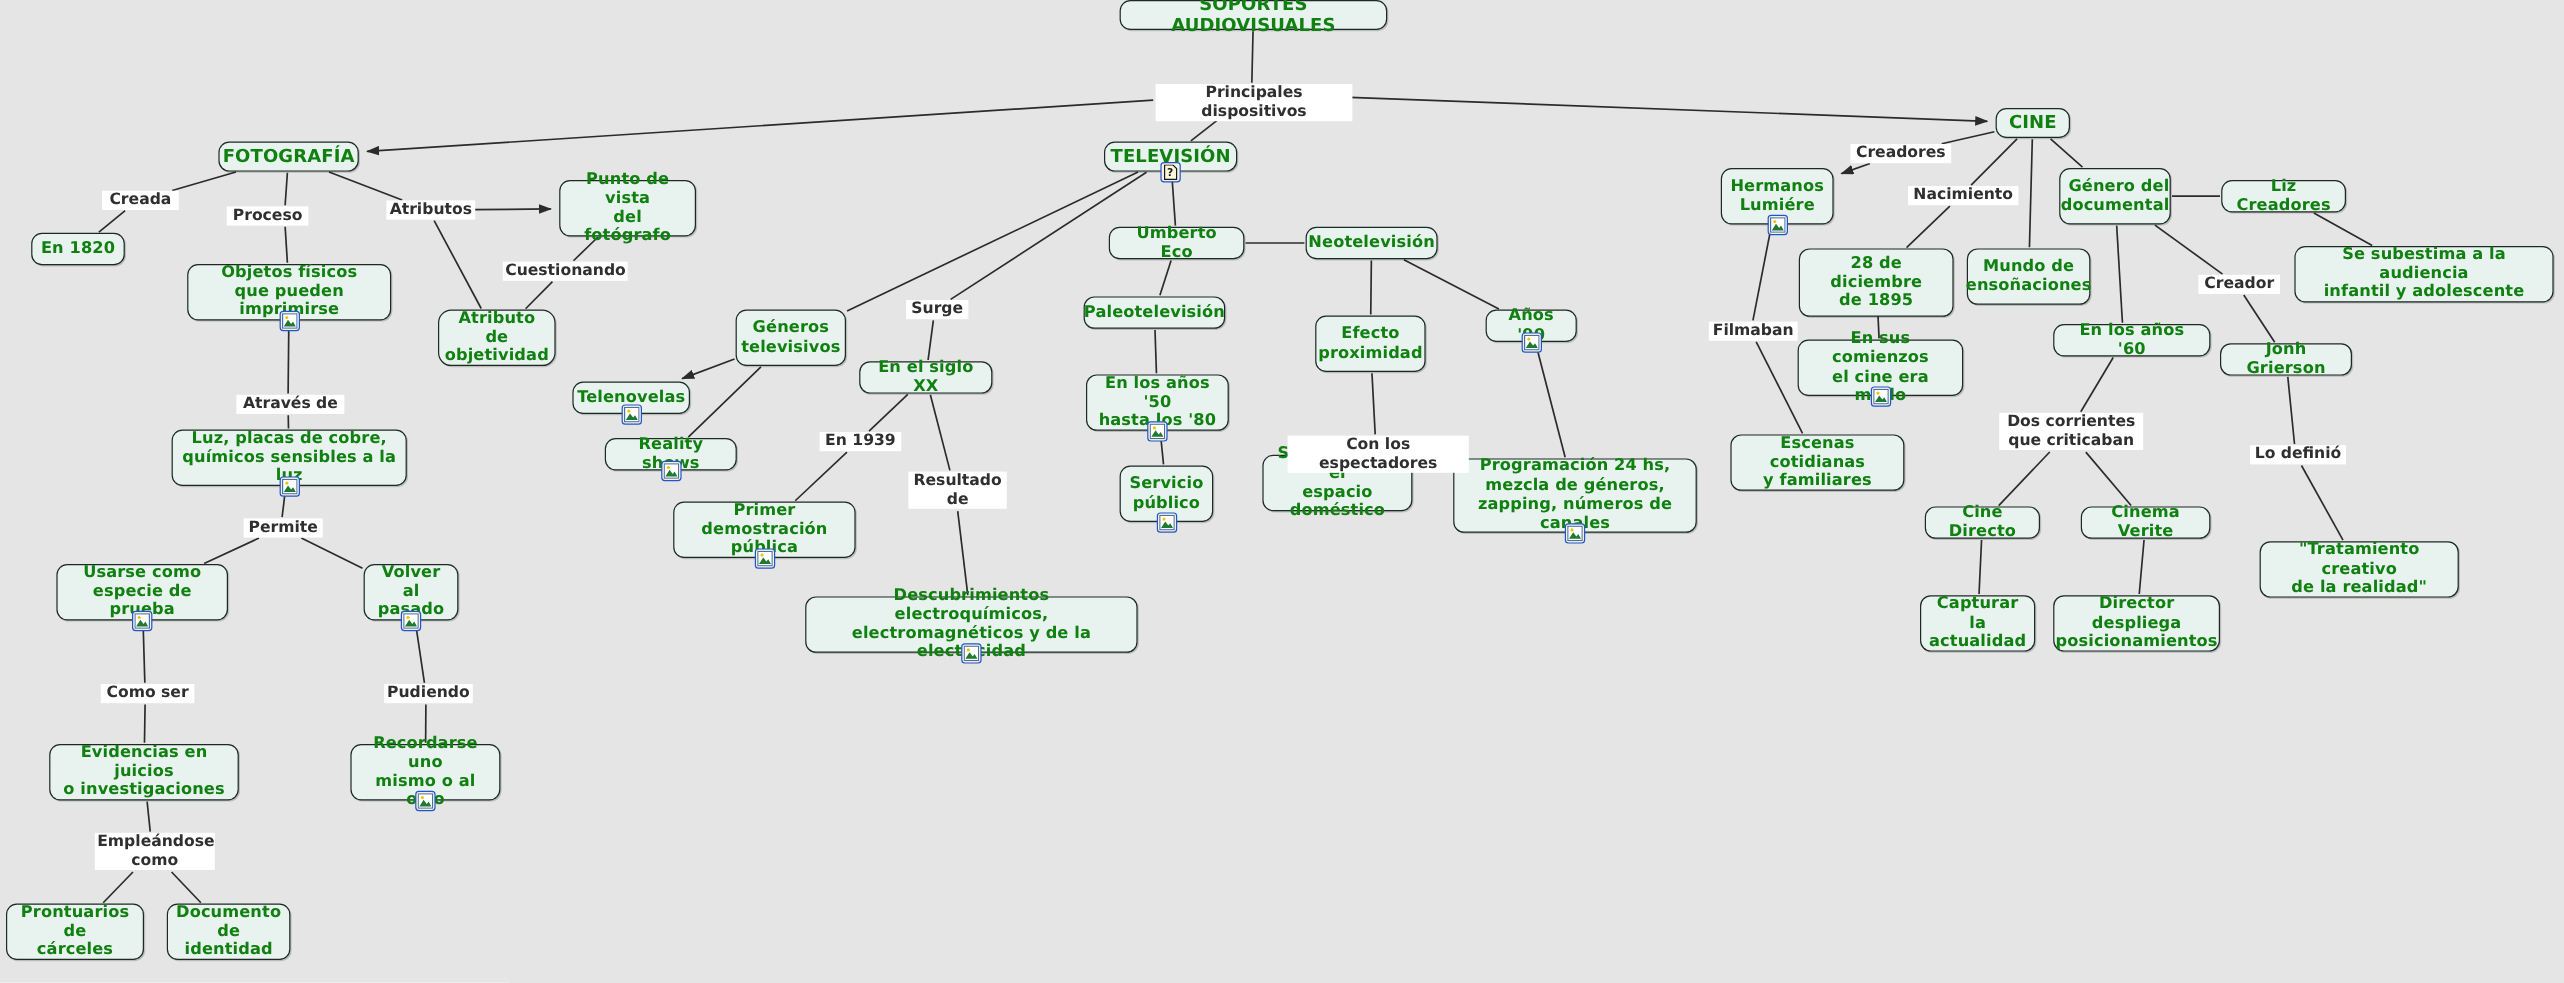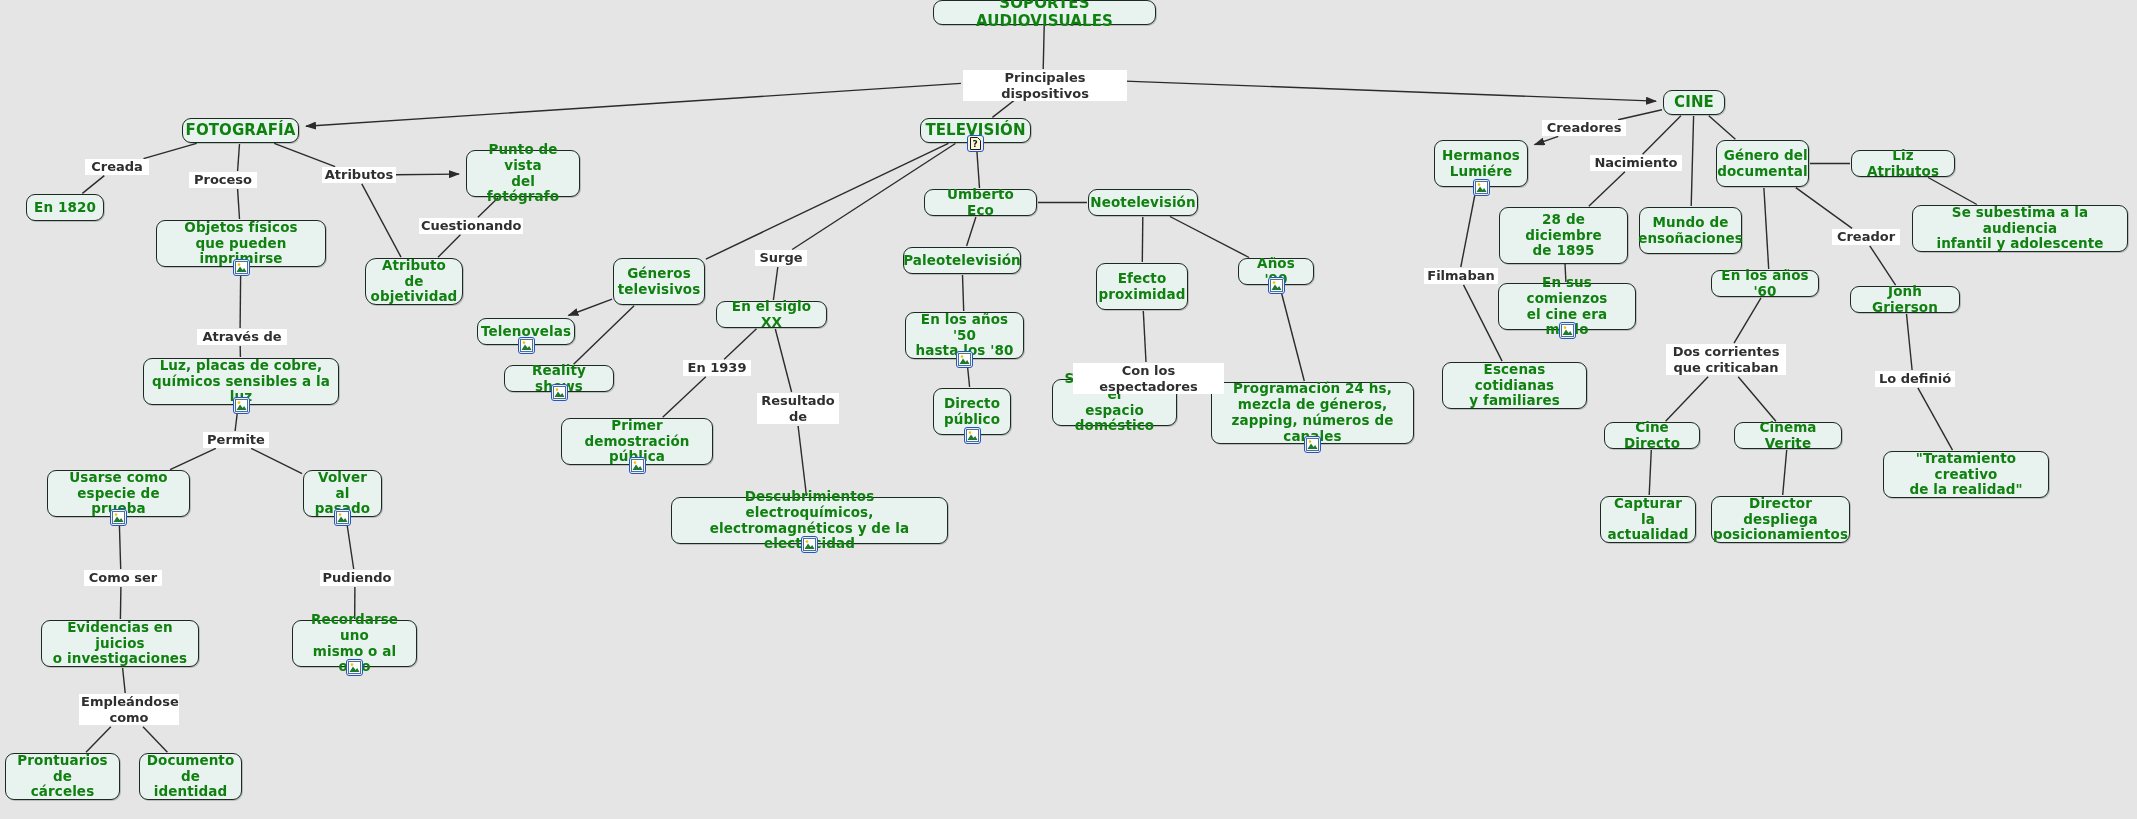--- a/index.html
+++ b/index.html
@@ -238,21 +238,21 @@
       <div class="node" style="left: 903px; top: 247px; width: 118px; height: 27px;"><span>Paleotelevisión</span></div>
       <div class="node" style="left: 905px; top: 312px; width: 119px; height: 47px;"><span>En los años '50
 hasta los '80</span></div>
       <div class="badge" style="left: 956px; top: 351px;">
         <svg width="13" height="13" viewBox="0 0 13 13">
           <rect x="0.5" y="0.5" width="12" height="12" fill="#ffffff" stroke="#4a6fa5" stroke-width="1"></rect>
           <circle cx="4" cy="3.6" r="1.3" fill="#f2c200"></circle>
           <path d="M1.5 11 L5 5.5 L7.6 9 L9.2 7 L11.5 11 Z" fill="#1d7a2e"></path>
         </svg>
       </div>
-      <div class="node" style="left: 933px; top: 388px; width: 78px; height: 47px;"><span>Directo
+      <div class="node" style="left: 933px; top: 388px; width: 78px; height: 47px;"><span>Servicio
 público</span></div>
       <div class="badge" style="left: 963.5px; top: 427px;">
         <svg width="13" height="13" viewBox="0 0 13 13">
           <rect x="0.5" y="0.5" width="12" height="12" fill="#ffffff" stroke="#4a6fa5" stroke-width="1"></rect>
           <circle cx="4" cy="3.6" r="1.3" fill="#f2c200"></circle>
           <path d="M1.5 11 L5 5.5 L7.6 9 L9.2 7 L11.5 11 Z" fill="#1d7a2e"></path>
         </svg>
       </div>
       <div class="node" style="left: 1088px; top: 189px; width: 110px; height: 27px;"><span>Neotelevisión</span></div>
       <div class="node" style="left: 1096px; top: 263px; width: 92px; height: 47px;"><span>Efecto
@@ -285,33 +285,33 @@
           <circle cx="4" cy="3.6" r="1.3" fill="#f2c200"></circle>
           <path d="M1.5 11 L5 5.5 L7.6 9 L9.2 7 L11.5 11 Z" fill="#1d7a2e"></path>
         </svg>
       </div>
       <div class="node" style="left: 1499px; top: 207px; width: 129px; height: 57px;"><span>28 de diciembre
 de 1895</span></div>
       <div class="node" style="left: 1639px; top: 207px; width: 103px; height: 47px;"><span>Mundo de
 ensoñaciones</span></div>
       <div class="node" style="left: 1716px; top: 140px; width: 93px; height: 47px; text-align: right;"><span>Género del
 documental</span></div>
-      <div class="node" style="left: 1851px; top: 150px; width: 104px; height: 27px;"><span>Liz Atributos</span></div>
+      <div class="node" style="left: 1851px; top: 150px; width: 104px; height: 27px;"><span>Liz Creadores</span></div>
       <div class="node" style="left: 1912px; top: 205px; width: 216px; height: 47px;"><span>Se subestima a la audiencia
 infantil y adolescente</span></div>
       <div class="node" style="left: 1498px; top: 283px; width: 138px; height: 47px;"><span>En sus comienzos
 el cine era mudo</span></div>
       <div class="badge" style="left: 1558.5px; top: 322px;">
         <svg width="13" height="13" viewBox="0 0 13 13">
           <rect x="0.5" y="0.5" width="12" height="12" fill="#ffffff" stroke="#4a6fa5" stroke-width="1"></rect>
           <circle cx="4" cy="3.6" r="1.3" fill="#f2c200"></circle>
           <path d="M1.5 11 L5 5.5 L7.6 9 L9.2 7 L11.5 11 Z" fill="#1d7a2e"></path>
         </svg>
       </div>
-      <div class="node" style="left: 1711px; top: 270px; width: 108px; height: 27px;"><span>En los años '60</span></div>
+      <div class="node" style="left: 1711px; top: 270px; width: 131px; height: 27px;"><span>En los años '60</span></div>
       <div class="node" style="left: 1850px; top: 286px; width: 110px; height: 27px;"><span>Jonh Grierson</span></div>
       <div class="node" style="left: 1442px; top: 362px; width: 145px; height: 47px;"><span>Escenas cotidianas
 y familiares</span></div>
       <div class="node" style="left: 1604px; top: 422px; width: 96px; height: 27px;"><span>Cine Directo</span></div>
       <div class="node" style="left: 1734px; top: 422px; width: 108px; height: 27px;"><span>Cinema Verite</span></div>
       <div class="node" style="left: 1883px; top: 451px; width: 166px; height: 47px;"><span>"Tratamiento creativo
 de la realidad"</span></div>
       <div class="node" style="left: 1600px; top: 496px; width: 96px; height: 47px;"><span>Capturar la
 actualidad</span></div>
       <div class="node" style="left: 1711px; top: 496px; width: 139px; height: 47px;"><span>Director despliega

